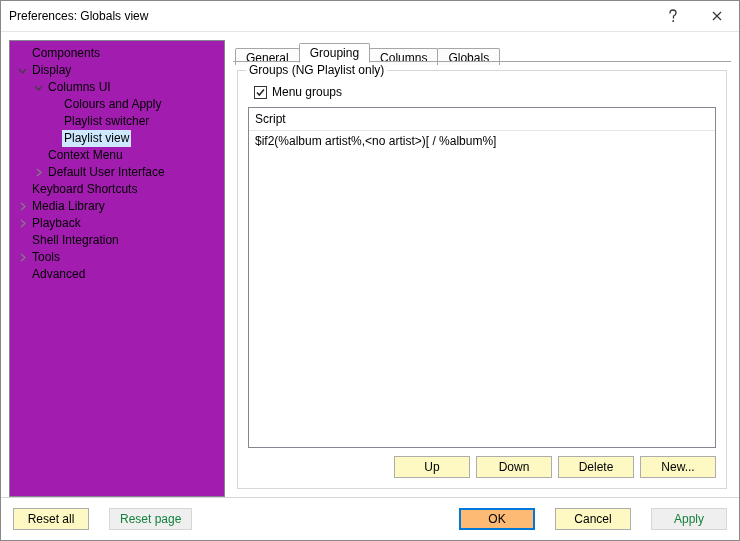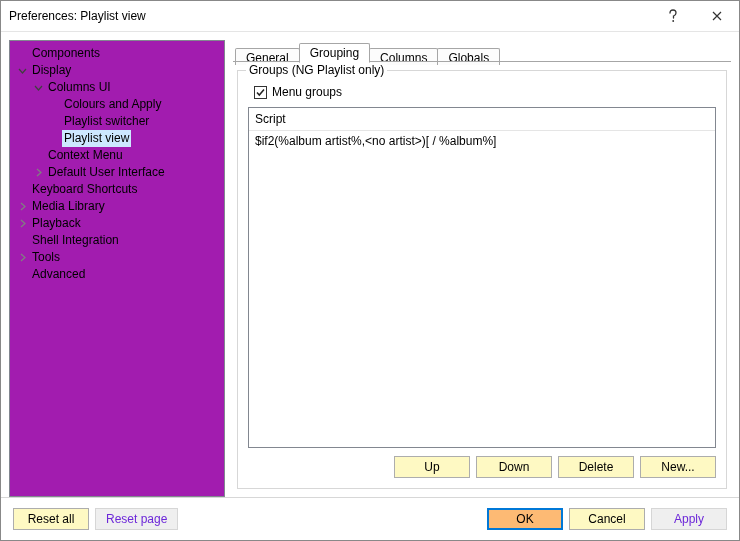--- a/index.html
+++ b/index.html
@@ -229,46 +229,46 @@
     font-family: inherit;
     font-size: 12px;
     padding: 0 10px;
     box-sizing: border-box;
     display: inline-flex;
     align-items: center;
     justify-content: center;
     border-radius: 0;
   }
   .btn.disabled {
-    color: #6d28d9;
+    color: #15803d;
     background: #efefef;
     border-color: #d6d6d6;
   }
   .btn.default {
     border: 2px solid #0078d7;
     background: #fdba74;
     padding: 0 9px;
   }
   
   .bottom-bar {
     border-top: 1px solid #d7d7d7;
     padding: 10px 12px;
     display: flex;
     align-items: flex-start;
-    gap: 6px;
+    gap: 20px;
   }
   .bottom-bar .spacer { flex: 1 1 auto; }
 </style>
 </head>
 <body>
 
 <div class="window">
 
   <div class="titlebar">
-    <div class="title">Preferences: Playlist view</div>
+    <div class="title">Preferences: Globals view</div>
     <div class="tb-btn">
       <svg width="10" height="14" viewBox="0 0 10 14">
         <path d="M2 4 Q2 1 5 1 Q8 1 8 4 Q8 6 5.5 7 L5.5 9" stroke="#333" stroke-width="1.3" fill="none" stroke-linecap="round"></path>
         <circle cx="5.2" cy="12" r="0.9" fill="#333"></circle>
       </svg>
     </div>
     <div class="tb-btn">
       <svg width="10" height="10" viewBox="0 0 10 10">
         <path d="M1 1 L9 9 M9 1 L1 9" stroke="#333" stroke-width="1.2"></path>
       </svg>

